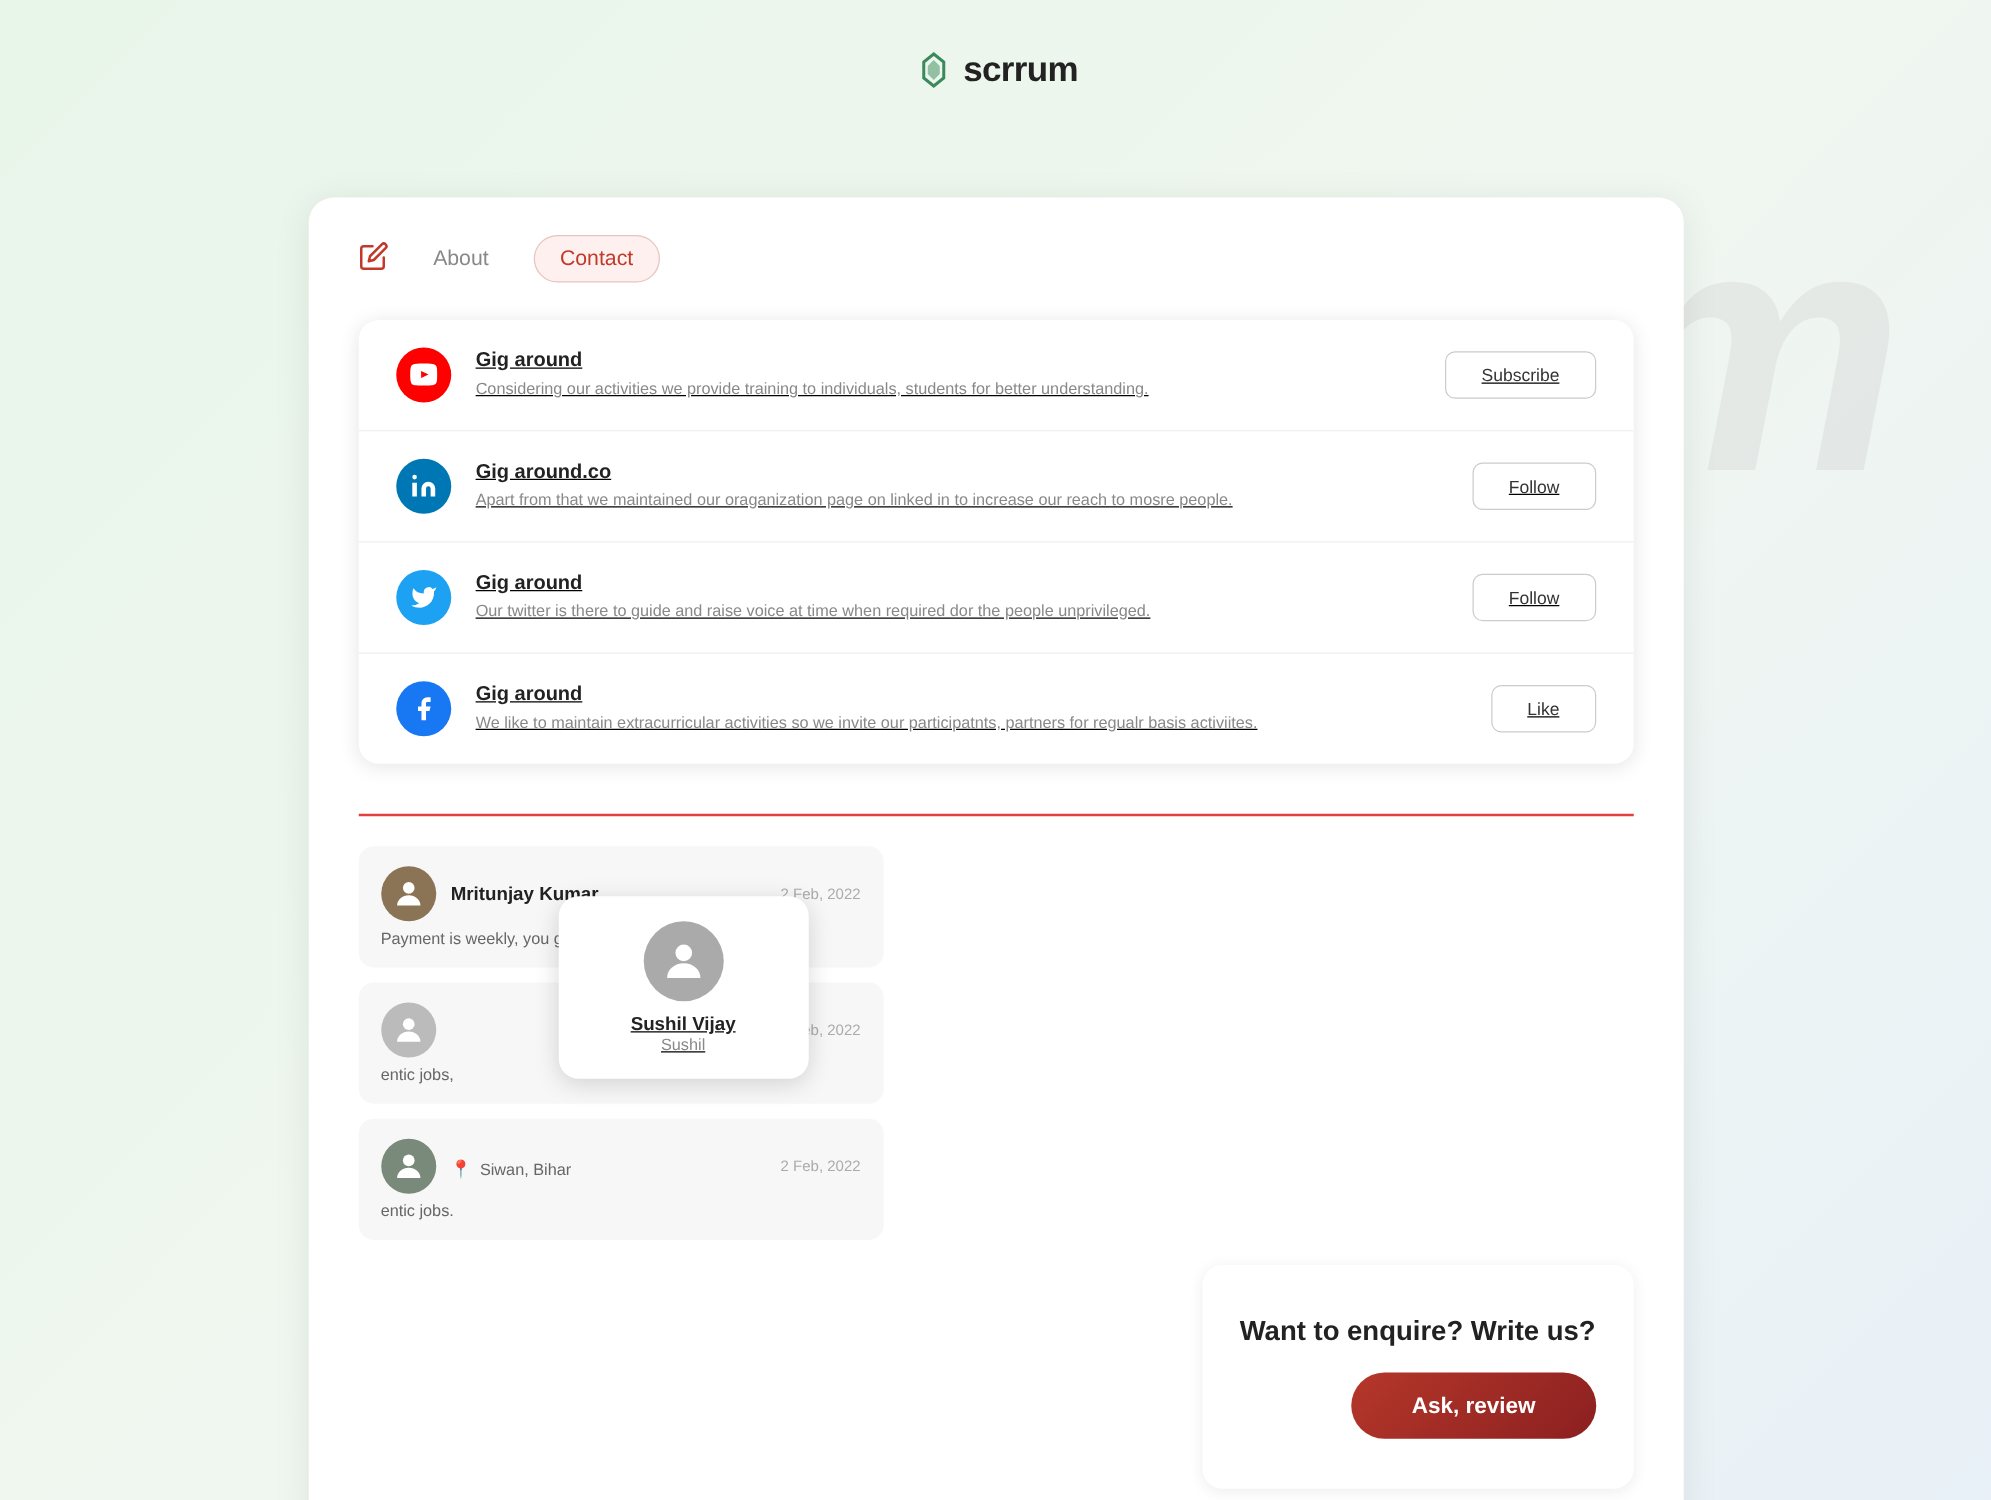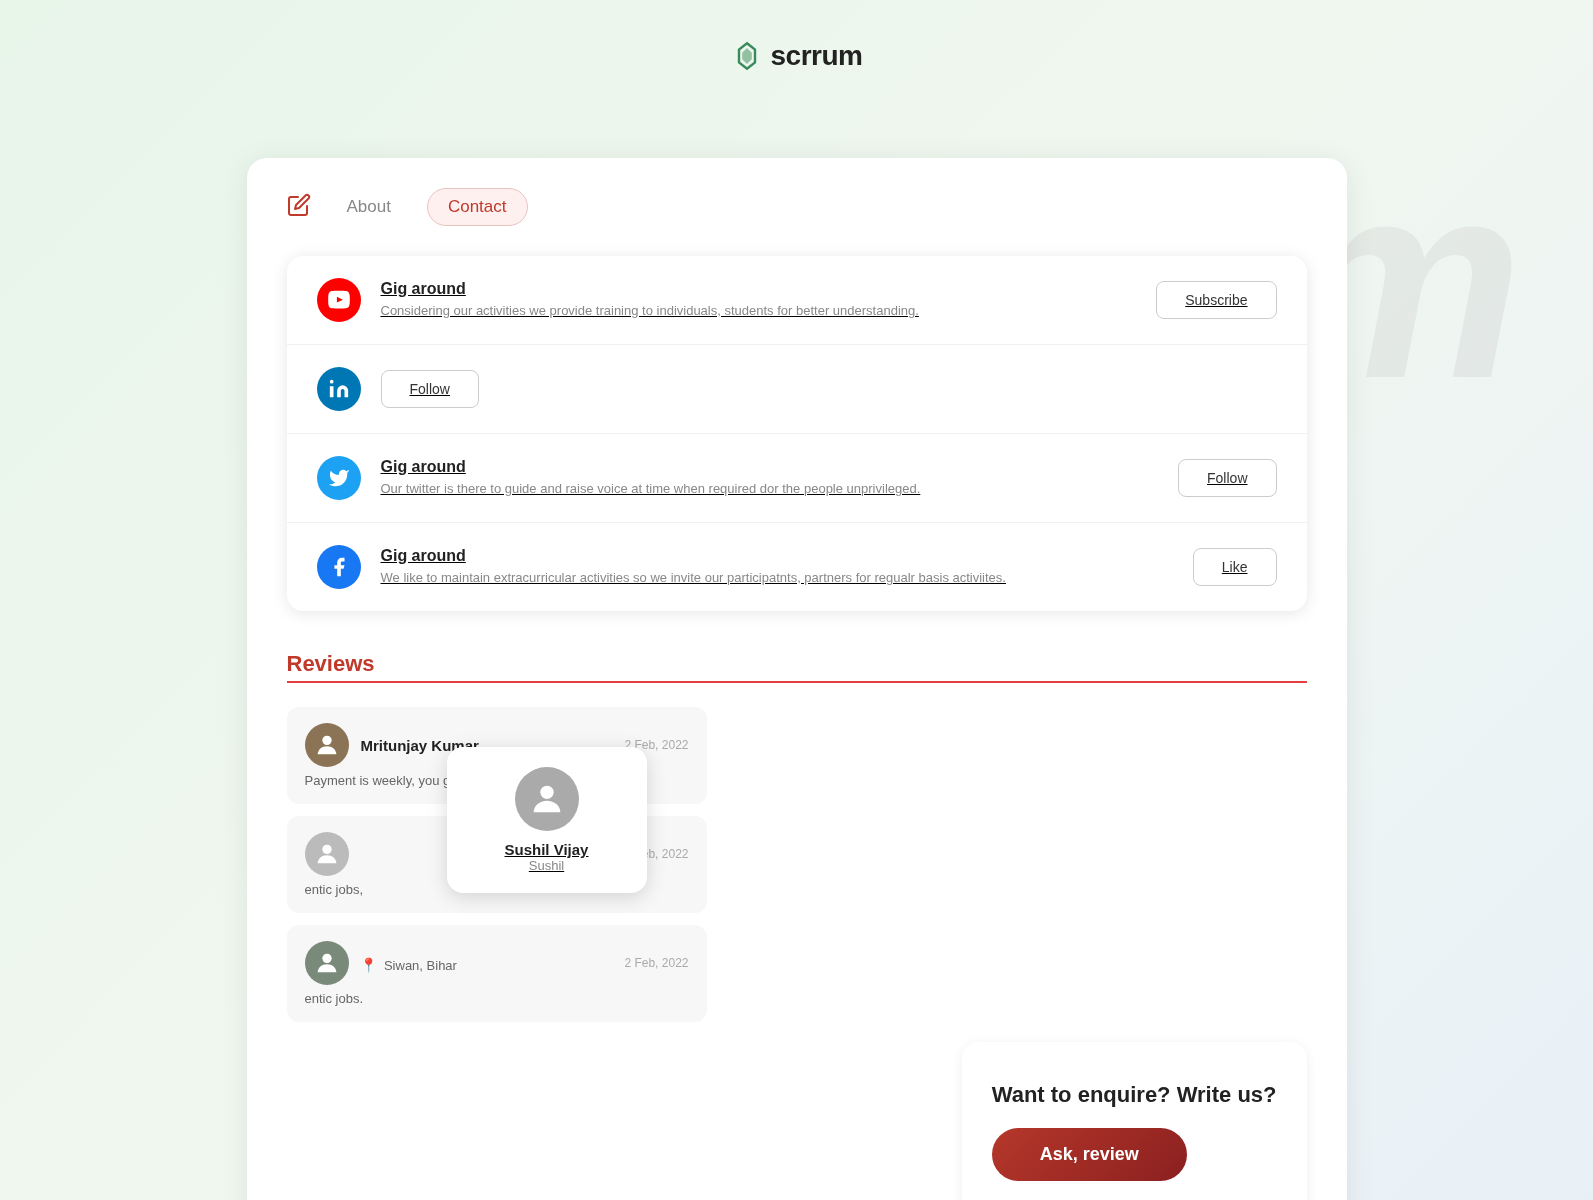--- a/index.html
+++ b/index.html
@@ -260,21 +260,21 @@
       text-align: center;
     }
 
     
     .enquire-section {
       background: white;
       border-radius: 16px;
       padding: 40px 30px;
       display: flex;
       flex-direction: column;
-      align-items: flex-start;
+      align-items: flex-end;
       gap: 20px;
       min-width: 320px;
       box-shadow: 0 2px 12px rgba(0,0,0,0.07);
     }
     .enquire-title {
       font-size: 22px;
       font-weight: 700;
       color: #222;
       text-align: center;
     }
@@ -356,20 +356,24 @@
       <button class="social-action-btn">Subscribe</button>
     </div>
 
     <div class="social-item">
       <div class="social-icon social-icon-li">
         <svg class="icon-svg" viewBox="0 0 24 24">
             <path d="M16 8a6 6 0 0 1 6 6v7h-4v-7a2 2 0 0 0-2-2 2 2 0 0 0-2 2v7h-4v-7a6 6 0 0 1 6-6zM2 9h4v12H2z"></path>
             <circle cx="4" cy="4" r="2"></circle>
           </svg>
       </div>
+      <div class="social-info">
+        <div class="social-name">Gig around.co</div>
+        <div class="social-desc">Apart from that we maintained our oraganization page on linked in to increase our reach to mosre people.</div>
+      </div>
       <button class="social-action-btn">Follow</button>
     </div>
 
     <div class="social-item">
       <div class="social-icon social-icon-tw">
         <svg class="icon-svg" viewBox="0 0 24 24">
             <path d="M23 3a10.9 10.9 0 0 1-3.14 1.53 4.48 4.48 0 0 0-7.86 3v1A10.66 10.66 0 0 1 3 4s-4 9 5 13a11.64 11.64 0 0 1-7 2c9 5 20 0 20-11.5a4.5 4.5 0 0 0-.08-.83A7.72 7.72 0 0 0 23 3z"></path>
           </svg>
       </div>
       <div class="social-info">
@@ -387,21 +391,20 @@
       </div>
       <div class="social-info">
         <div class="social-name">Gig around</div>
         <div class="social-desc">We like to maintain extracurricular activities so we invite our participatnts, partners for regualr basis activiites.</div>
       </div>
       <button class="social-action-btn">Like</button>
     </div>
   </div>
 
   <div>
-    <div class="reviews-title">Reviews</div>
     <div class="reviews-divider"></div>
 
     <div class="review-cards-container" style="position:relative;">
       <div class="review-cards-left">
 
         <div class="review-card">
           <div class="review-card-header">
             <div class="reviewer-avatar" style="background: #8b7355; display:flex;align-items:center;justify-content:center;">
               <svg width="28" height="28" viewBox="0 0 24 24" fill="white">
                   <circle cx="12" cy="8" r="4"></circle>

